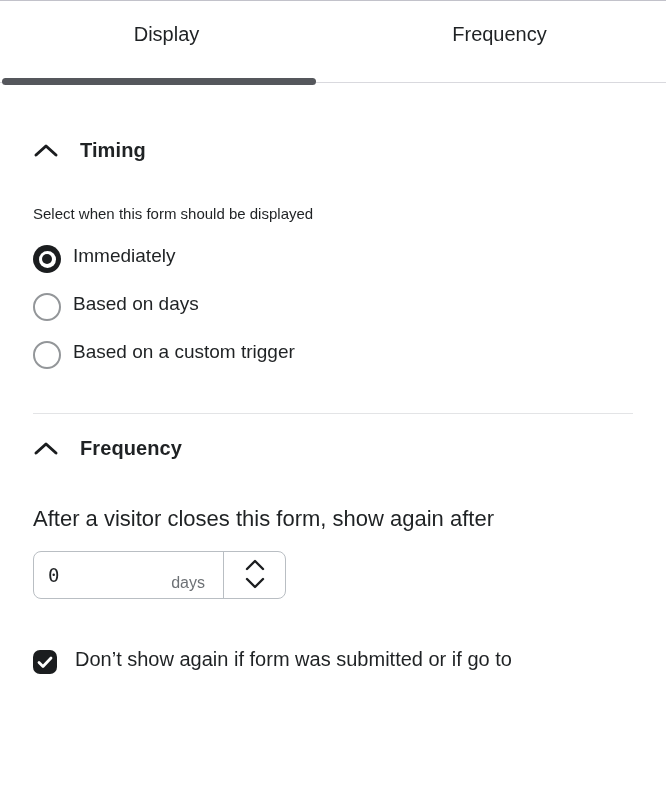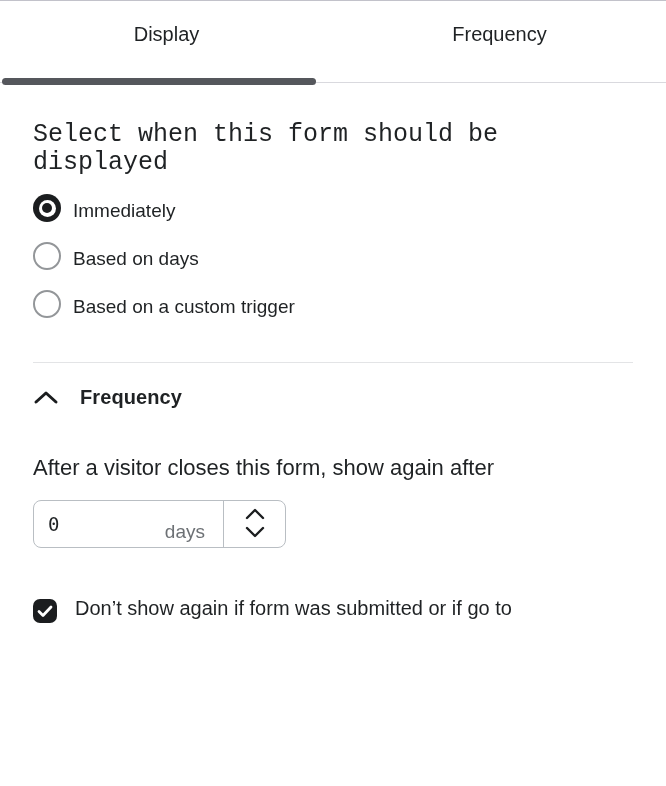--- a/index.html
+++ b/index.html
@@ -57,30 +57,29 @@
   .section-header.frequency { margin-top: 23px; }
   .section-title {
     font-size: 20px;
     font-weight: 700;
     letter-spacing: 0.1px;
   }
   .chevron-up { display: block; }
 
   .question {
     margin-top: 38px;
-    font-size: 25px;
+    font-size: 15px;
     line-height: 28px;
-    font-family: Liberation Mono, monospace;
   }
 
   
   .radio-group { margin-top: 17px; }
   .radio-row {
     display: flex;
-    align-items: flex-end;
+    align-items: flex-start;
     gap: 12px;
     height: 28px;
     margin-bottom: 20px;
     cursor: pointer;
   }
   .radio {
     position: relative;
     width: 28px;
     height: 28px;
     border-radius: 50%;
@@ -144,21 +143,21 @@
   }
   .number-value {
     font-family: "DejaVu Sans Mono", "Liberation Mono", monospace;
     font-size: 19px;
     color: #1f2224;
     border: none;
     outline: none;
     width: 60px;
     background: transparent;
   }
-  .number-unit { font-size: 19px; color: #6d7175; margin-top: 16px; }
+  .number-unit { font-size: 16px; color: #6d7175; margin-top: 16px; }
   .stepper {
     flex: 0 0 61px;
     display: flex;
     flex-direction: column;
     align-items: center;
     justify-content: center;
     gap: 3px;
     cursor: pointer;
     background: none;
     border: none;
@@ -193,20 +192,28 @@
 <body>
 
 <div class="tabbar">
   <button class="tab">Display</button>
   <button class="tab">Frequency</button>
   <div class="tab-indicator"></div>
 </div>
 
 <div class="content">
 
+  <div class="section-header">
+    <span>
+      <svg class="chevron-up" width="26" height="15" viewBox="0 0 26 15">
+        <polyline points="3,12 13,3 23,12" fill="none" stroke="#1b1d1f" stroke-width="3" stroke-linecap="round" stroke-linejoin="round"></polyline>
+      </svg>
+    </span>
+    <span class="section-title">Timing</span>
+  </div>
 
   <div class="question">Select when this form should be displayed</div>
 
   <div class="radio-group">
     <div class="radio-row">
       <span class="radio selected"></span>
       <span class="radio-label">Immediately</span>
     </div>
     <div class="radio-row">
       <span class="radio unselected"></span>

